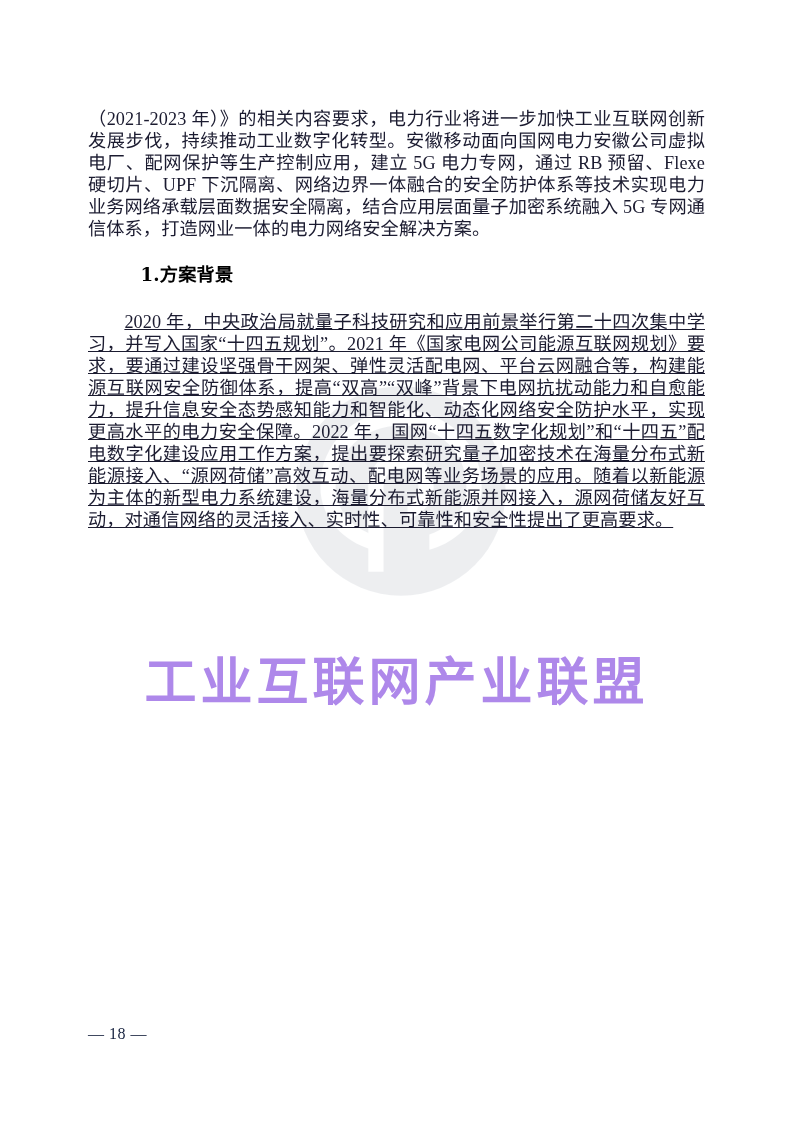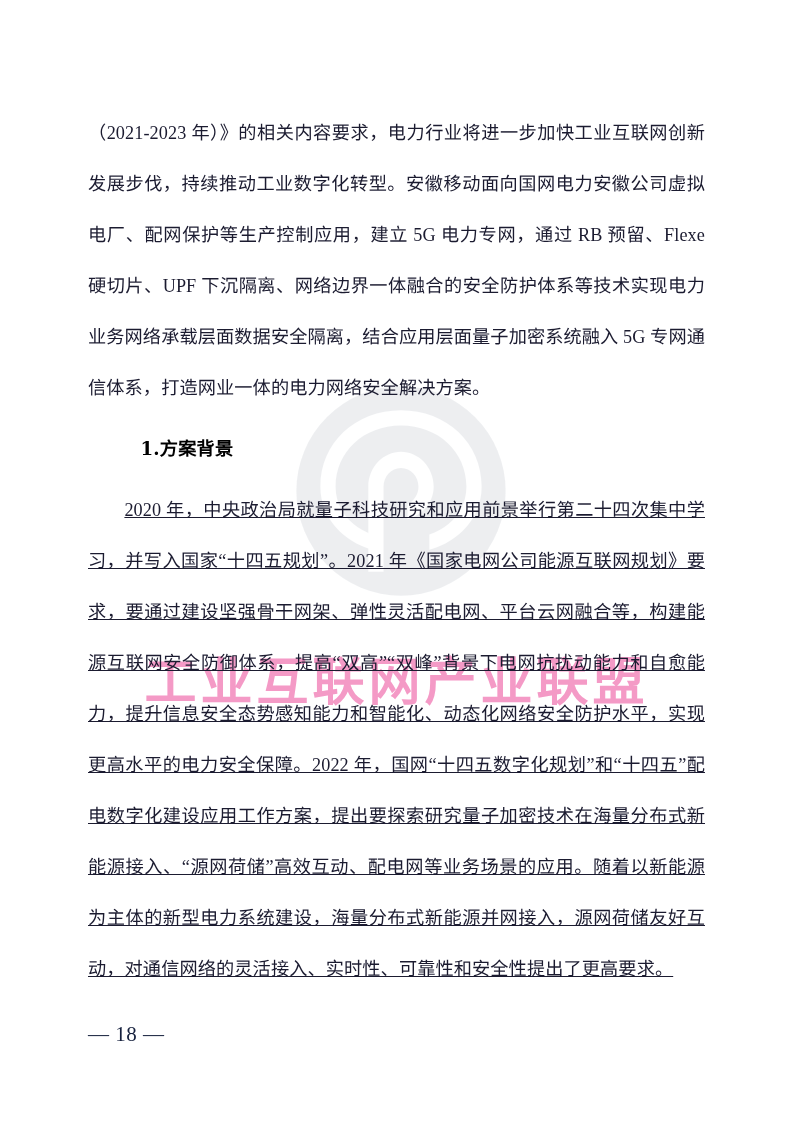--- a/index.html
+++ b/index.html
@@ -46,21 +46,21 @@
   .wm-cn {
     position: absolute;
     left: 0;
     top: 640px;
     width: 793px;
     text-align: center;
     font-family: "DejaVu Sans", "Liberation Sans", sans-serif;
     font-weight: 700;
     font-size: 52px;
     letter-spacing: 4px;
-    color: #ec4899;
+    color: #6d28d9;
     opacity: 0.55;
     white-space: nowrap;
   }
   .wm-en {
     position: absolute;
     left: 0;
     top: 700px;
     width: 793px;
     text-align: center;
     font-family: "DejaVu Sans", "Liberation Sans", sans-serif;
@@ -77,21 +77,21 @@
     position: absolute;
     left: 88px;
     top: 108px;
     width: 617px;
     z-index: 2;
   }
 
   .para {
     margin: 0;
     font-size: 18.2px;
-    line-height: 51px;
+    line-height: 22px;
     text-align: justify;
     text-align-last: left;
     text-justify: inter-ideograph;
     letter-spacing: 0.1px;
     color: #1b1b30;
   }
   .para.indent {
     text-indent: 2em;
     text-decoration: underline;
   }
@@ -106,21 +106,21 @@
     color: #000000;
     letter-spacing: 0.2px;
   }
 
   
   .page-number {
     position: absolute;
     left: 88px;
     top: 1022px;
     z-index: 2;
-    font-size: 21px;
+    font-size: 16px;
     line-height: 24px;
     color: #16213e;
     letter-spacing: 0.5px;
     font-family: "Liberation Serif", "DejaVu Serif", serif;
   }
 </style>
 </head>
 <body>
 
 <div class="page">

